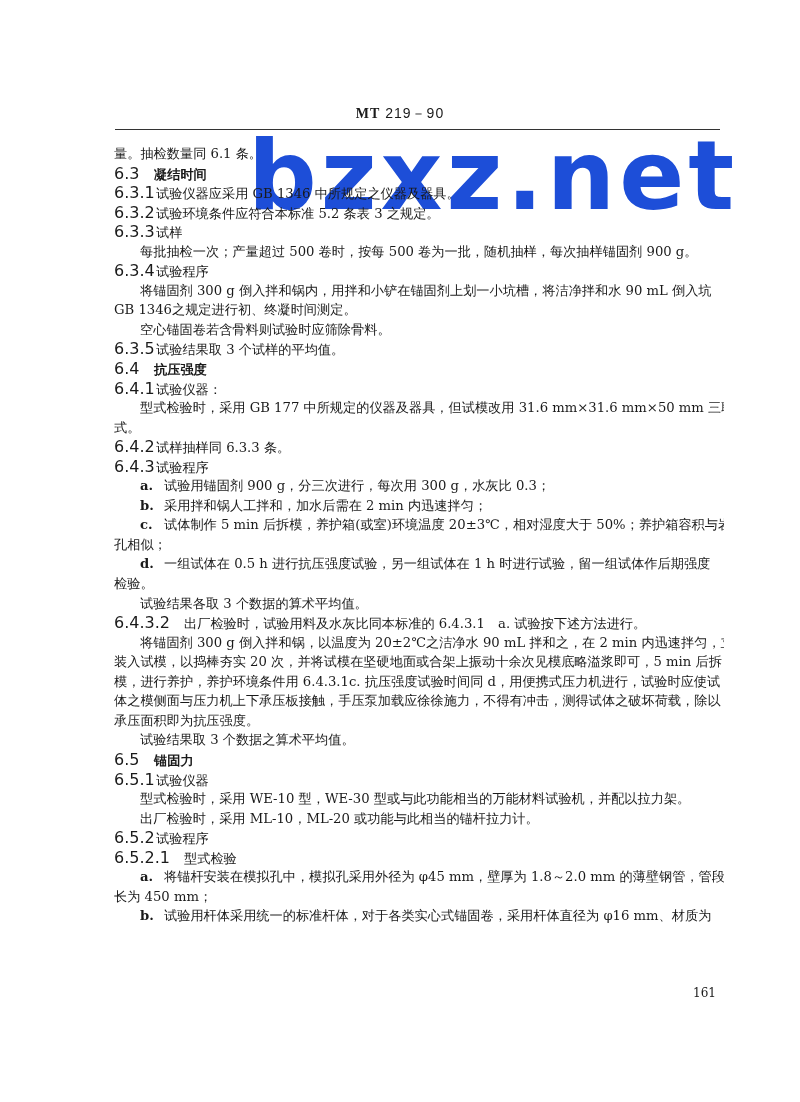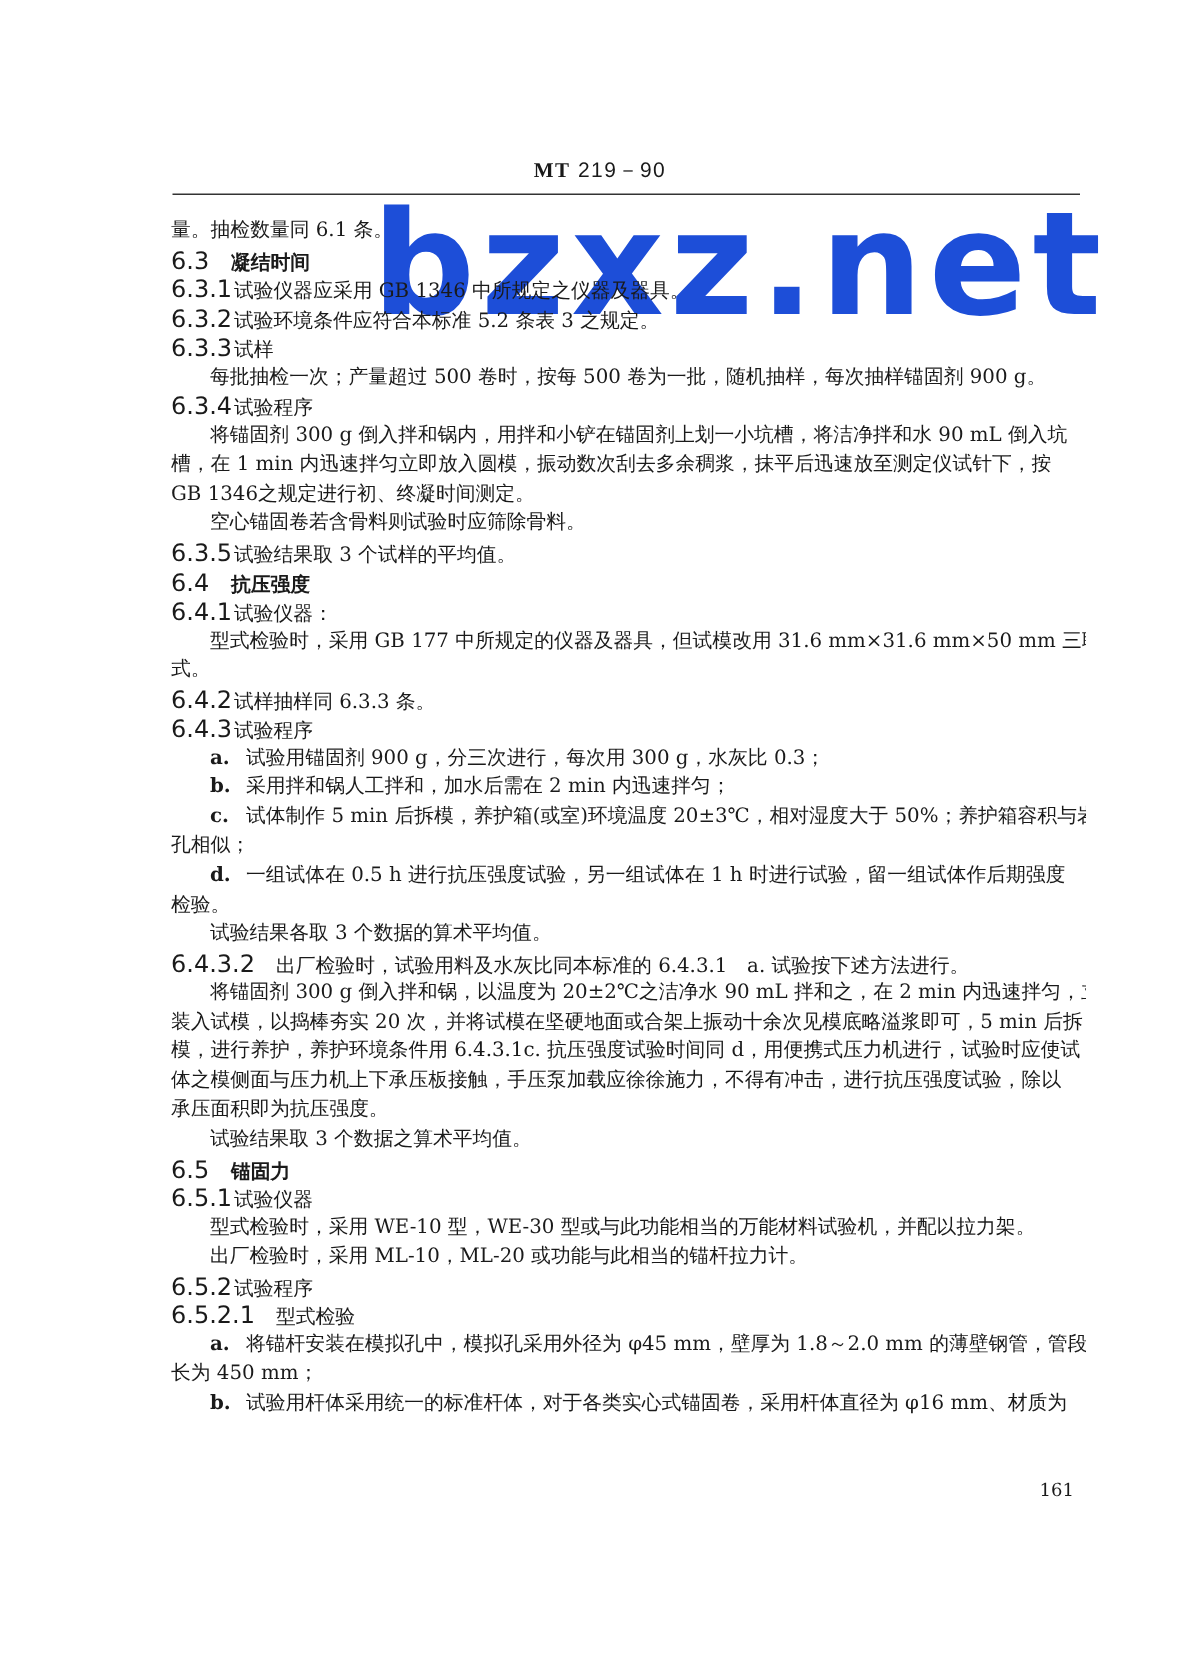--- a/index.html
+++ b/index.html
@@ -42,42 +42,41 @@
 
 <div class="body-text" id="body-text">
     <div class="line">量。抽检数量同 6.1 条。</div>
     <div class="line"><span class="num w3">6.3</span><span class="h">凝结时间</span></div>
     <div class="line"><span class="num">6.3.1</span><span>试验仪器应采用 GB 1346 中所规定之仪器及器具。</span></div>
     <div class="line"><span class="num">6.3.2</span><span>试验环境条件应符合本标准 5.2 条表 3 之规定。</span></div>
     <div class="line"><span class="num">6.3.3</span><span>试样</span></div>
     <div class="line ind">每批抽检一次；产量超过 500 卷时，按每 500 卷为一批，随机抽样，每次抽样锚固剂 900 g。</div>
     <div class="line"><span class="num">6.3.4</span><span>试验程序</span></div>
     <div class="line ind">将锚固剂 300 g 倒入拌和锅内，用拌和小铲在锚固剂上划一小坑槽，将洁净拌和水 90 mL 倒入坑</div>
-    <div class="line">槽，在 1 min 内迅速拌匀立即放入圆模，振动数次刮去多余稠浆，抹平后迅速放至测定仪试针下，按</div>
     <div class="line">GB 1346之规定进行初、终凝时间测定。</div>
     <div class="line ind">空心锚固卷若含骨料则试验时应筛除骨料。</div>
     <div class="line"><span class="num">6.3.5</span><span>试验结果取 3 个试样的平均值。</span></div>
     <div class="line"><span class="num w3">6.4</span><span class="h">抗压强度</span></div>
     <div class="line"><span class="num">6.4.1</span><span>试验仪器：</span></div>
     <div class="line ind">型式检验时，采用 GB 177 中所规定的仪器及器具，但试模改用 31.6 mm×31.6 mm×50 mm 三联</div>
     <div class="line">式。</div>
     <div class="line"><span class="num">6.4.2</span><span>试样抽样同 6.3.3 条。</span></div>
     <div class="line"><span class="num">6.4.3</span><span>试验程序</span></div>
     <div class="line ind2"><span class="item-key">a.</span><span>试验用锚固剂 900 g，分三次进行，每次用 300 g，水灰比 0.3；</span></div>
     <div class="line ind2"><span class="item-key">b.</span><span>采用拌和锅人工拌和，加水后需在 2 min 内迅速拌匀；</span></div>
     <div class="line ind2"><span class="item-key">c.</span><span>试体制作 5 min 后拆模，养护箱(或室)环境温度 20±3℃，相对湿度大于 50%；养护箱容积与岩</span></div>
     <div class="line">孔相似；</div>
     <div class="line ind2"><span class="item-key">d.</span><span>一组试体在 0.5 h 进行抗压强度试验，另一组试体在 1 h 时进行试验，留一组试体作后期强度</span></div>
     <div class="line">检验。</div>
     <div class="line ind">试验结果各取 3 个数据的算术平均值。</div>
     <div class="line"><span class="num w5">6.4.3.2</span><span>出厂检验时，试验用料及水灰比同本标准的 6.4.3.1　a. 试验按下述方法进行。</span></div>
     <div class="line ind">将锚固剂 300 g 倒入拌和锅，以温度为 20±2℃之洁净水 90 mL 拌和之，在 2 min 内迅速拌匀，立即</div>
     <div class="line">装入试模，以捣棒夯实 20 次，并将试模在坚硬地面或合架上振动十余次见模底略溢浆即可，5 min 后拆</div>
     <div class="line">模，进行养护，养护环境条件用 6.4.3.1c. 抗压强度试验时间同 d，用便携式压力机进行，试验时应使试</div>
-    <div class="line">体之模侧面与压力机上下承压板接触，手压泵加载应徐徐施力，不得有冲击，进行抗压强度试验，除以</div>
+    <div class="line">体之模侧面与压力机上下承压板接触，手压泵加载应徐徐施力，不得有冲击，测得试体之破坏荷载，除以</div>
     <div class="line">承压面积即为抗压强度。</div>
     <div class="line ind">试验结果取 3 个数据之算术平均值。</div>
     <div class="line"><span class="num w3">6.5</span><span class="h">锚固力</span></div>
     <div class="line"><span class="num">6.5.1</span><span>试验仪器</span></div>
     <div class="line ind">型式检验时，采用 WE-10 型，WE-30 型或与此功能相当的万能材料试验机，并配以拉力架。</div>
     <div class="line ind">出厂检验时，采用 ML-10，ML-20 或功能与此相当的锚杆拉力计。</div>
     <div class="line"><span class="num">6.5.2</span><span>试验程序</span></div>
     <div class="line"><span class="num w5">6.5.2.1</span><span>型式检验</span></div>
     <div class="line ind2"><span class="item-key">a.</span><span>将锚杆安装在模拟孔中，模拟孔采用外径为 φ45 mm，壁厚为 1.8～2.0 mm 的薄壁钢管，管段</span></div>
     <div class="line">长为 450 mm；</div>

